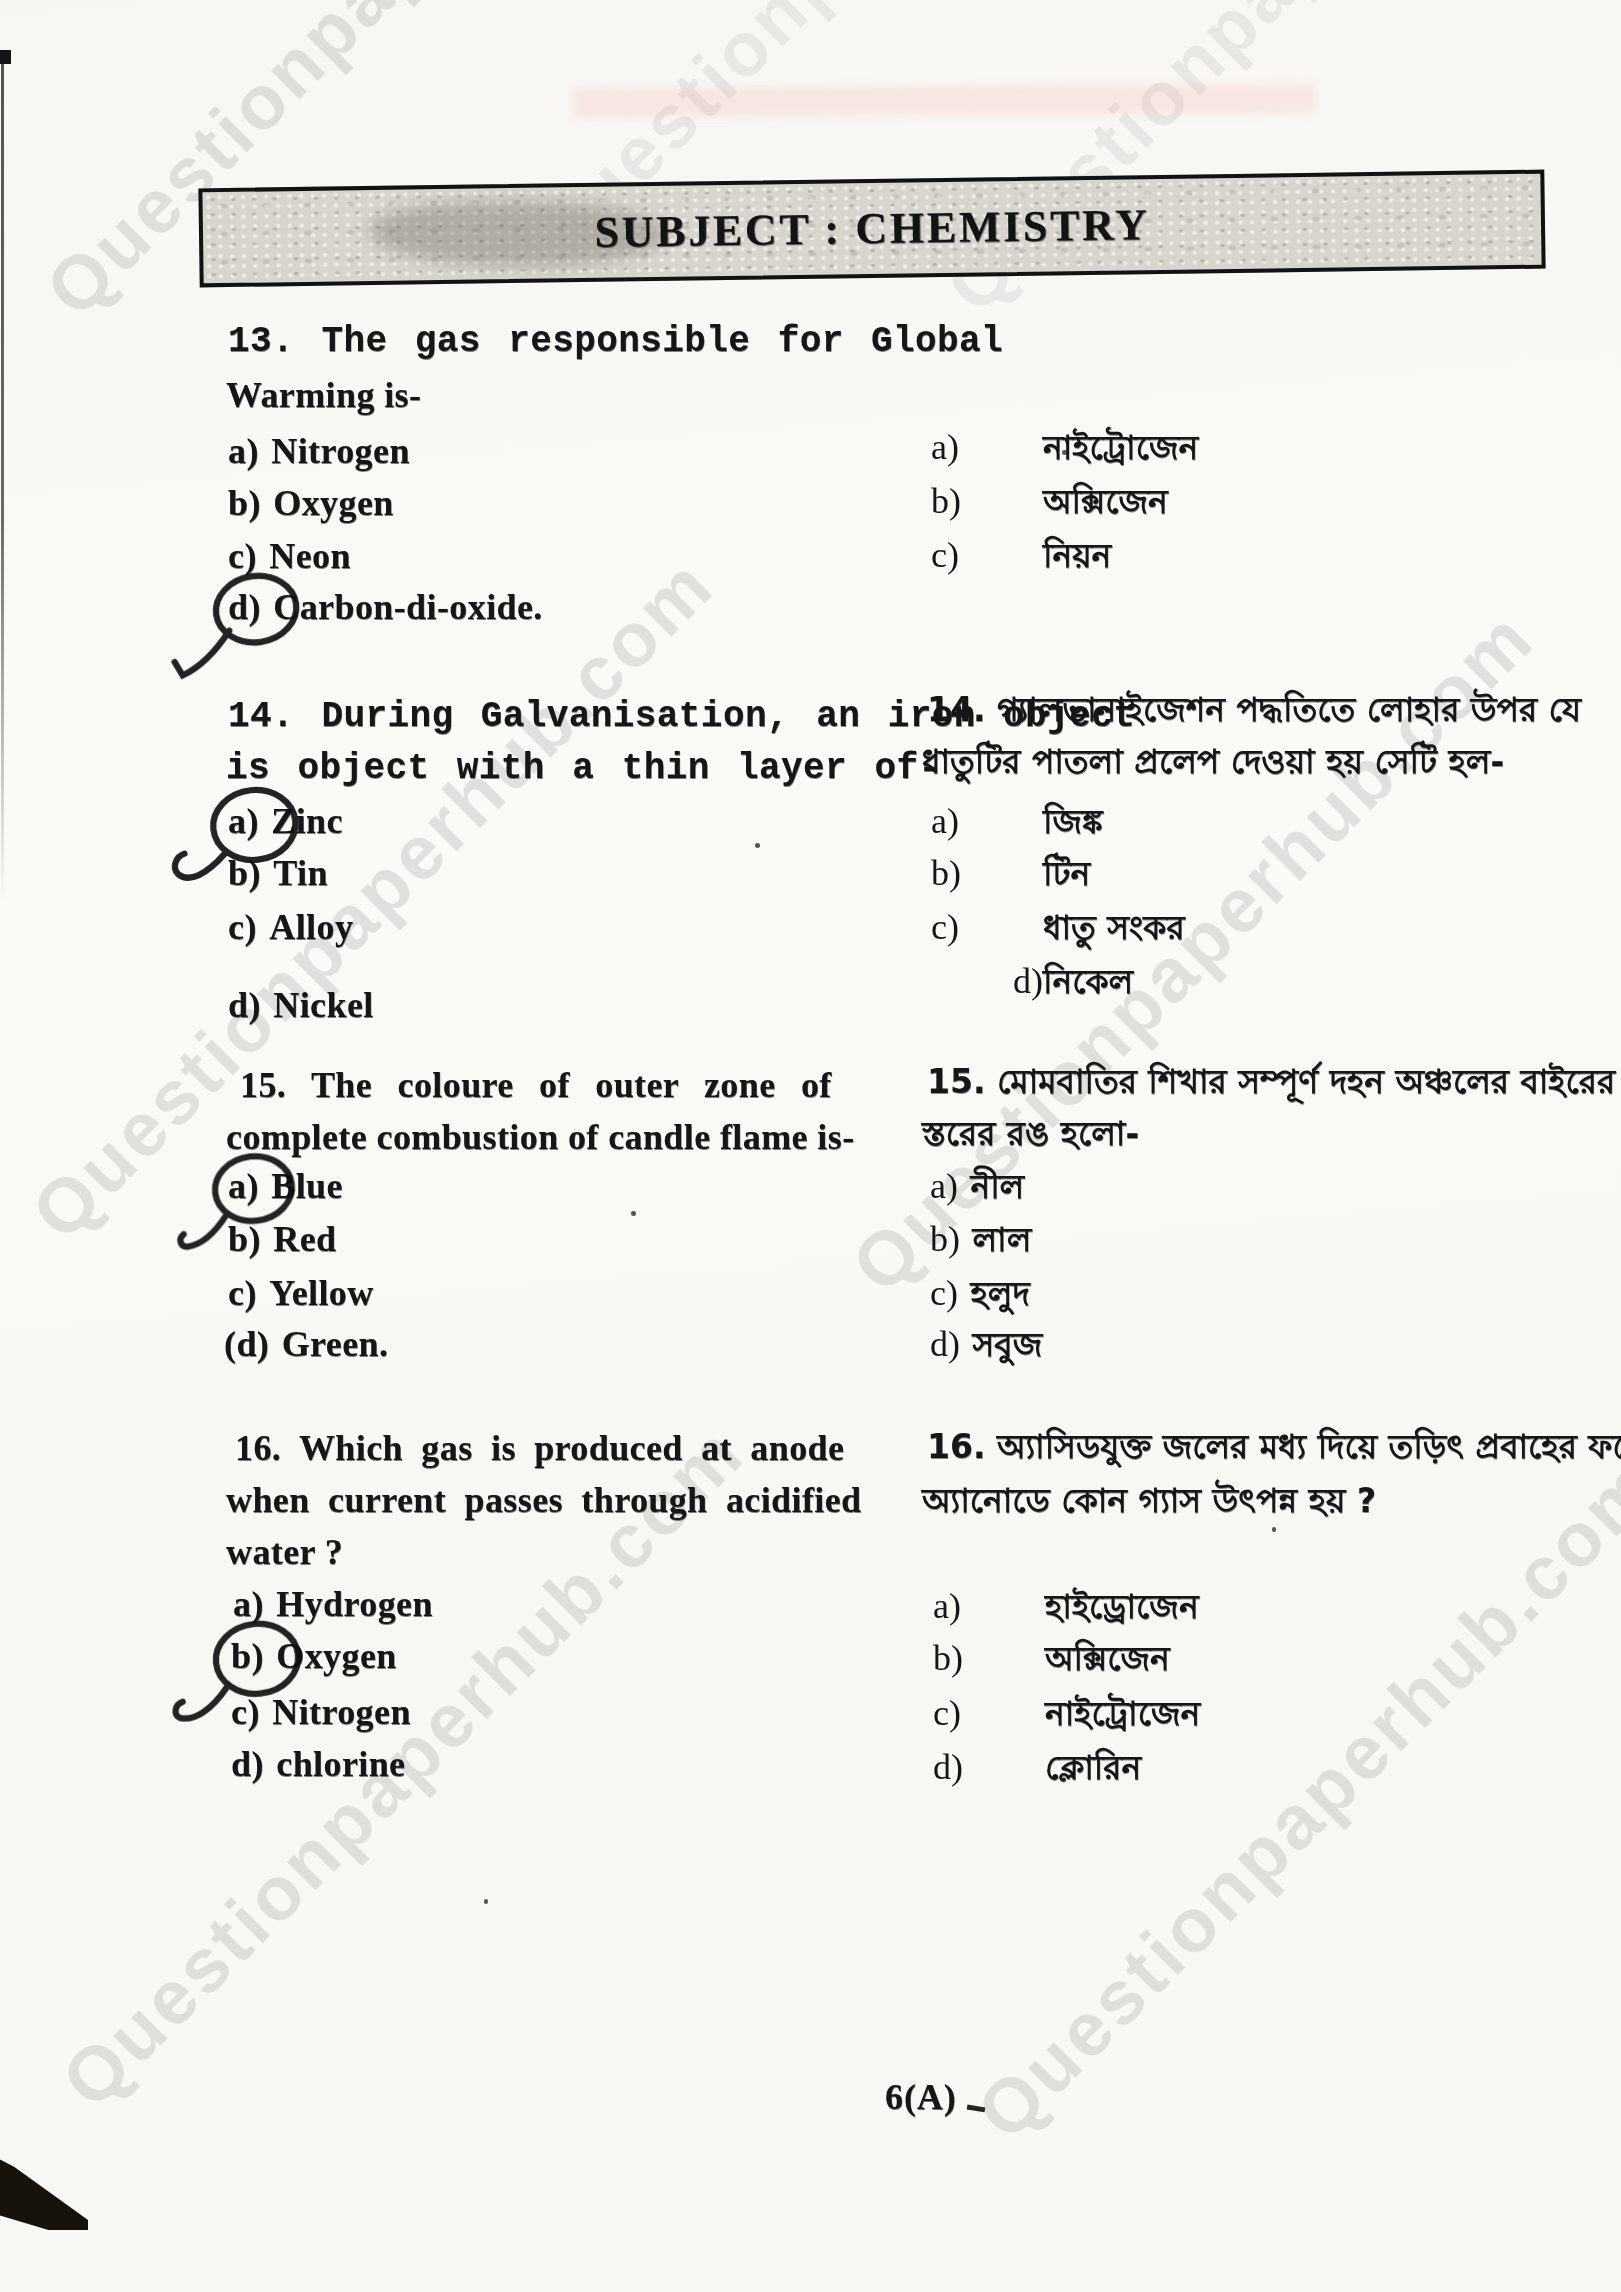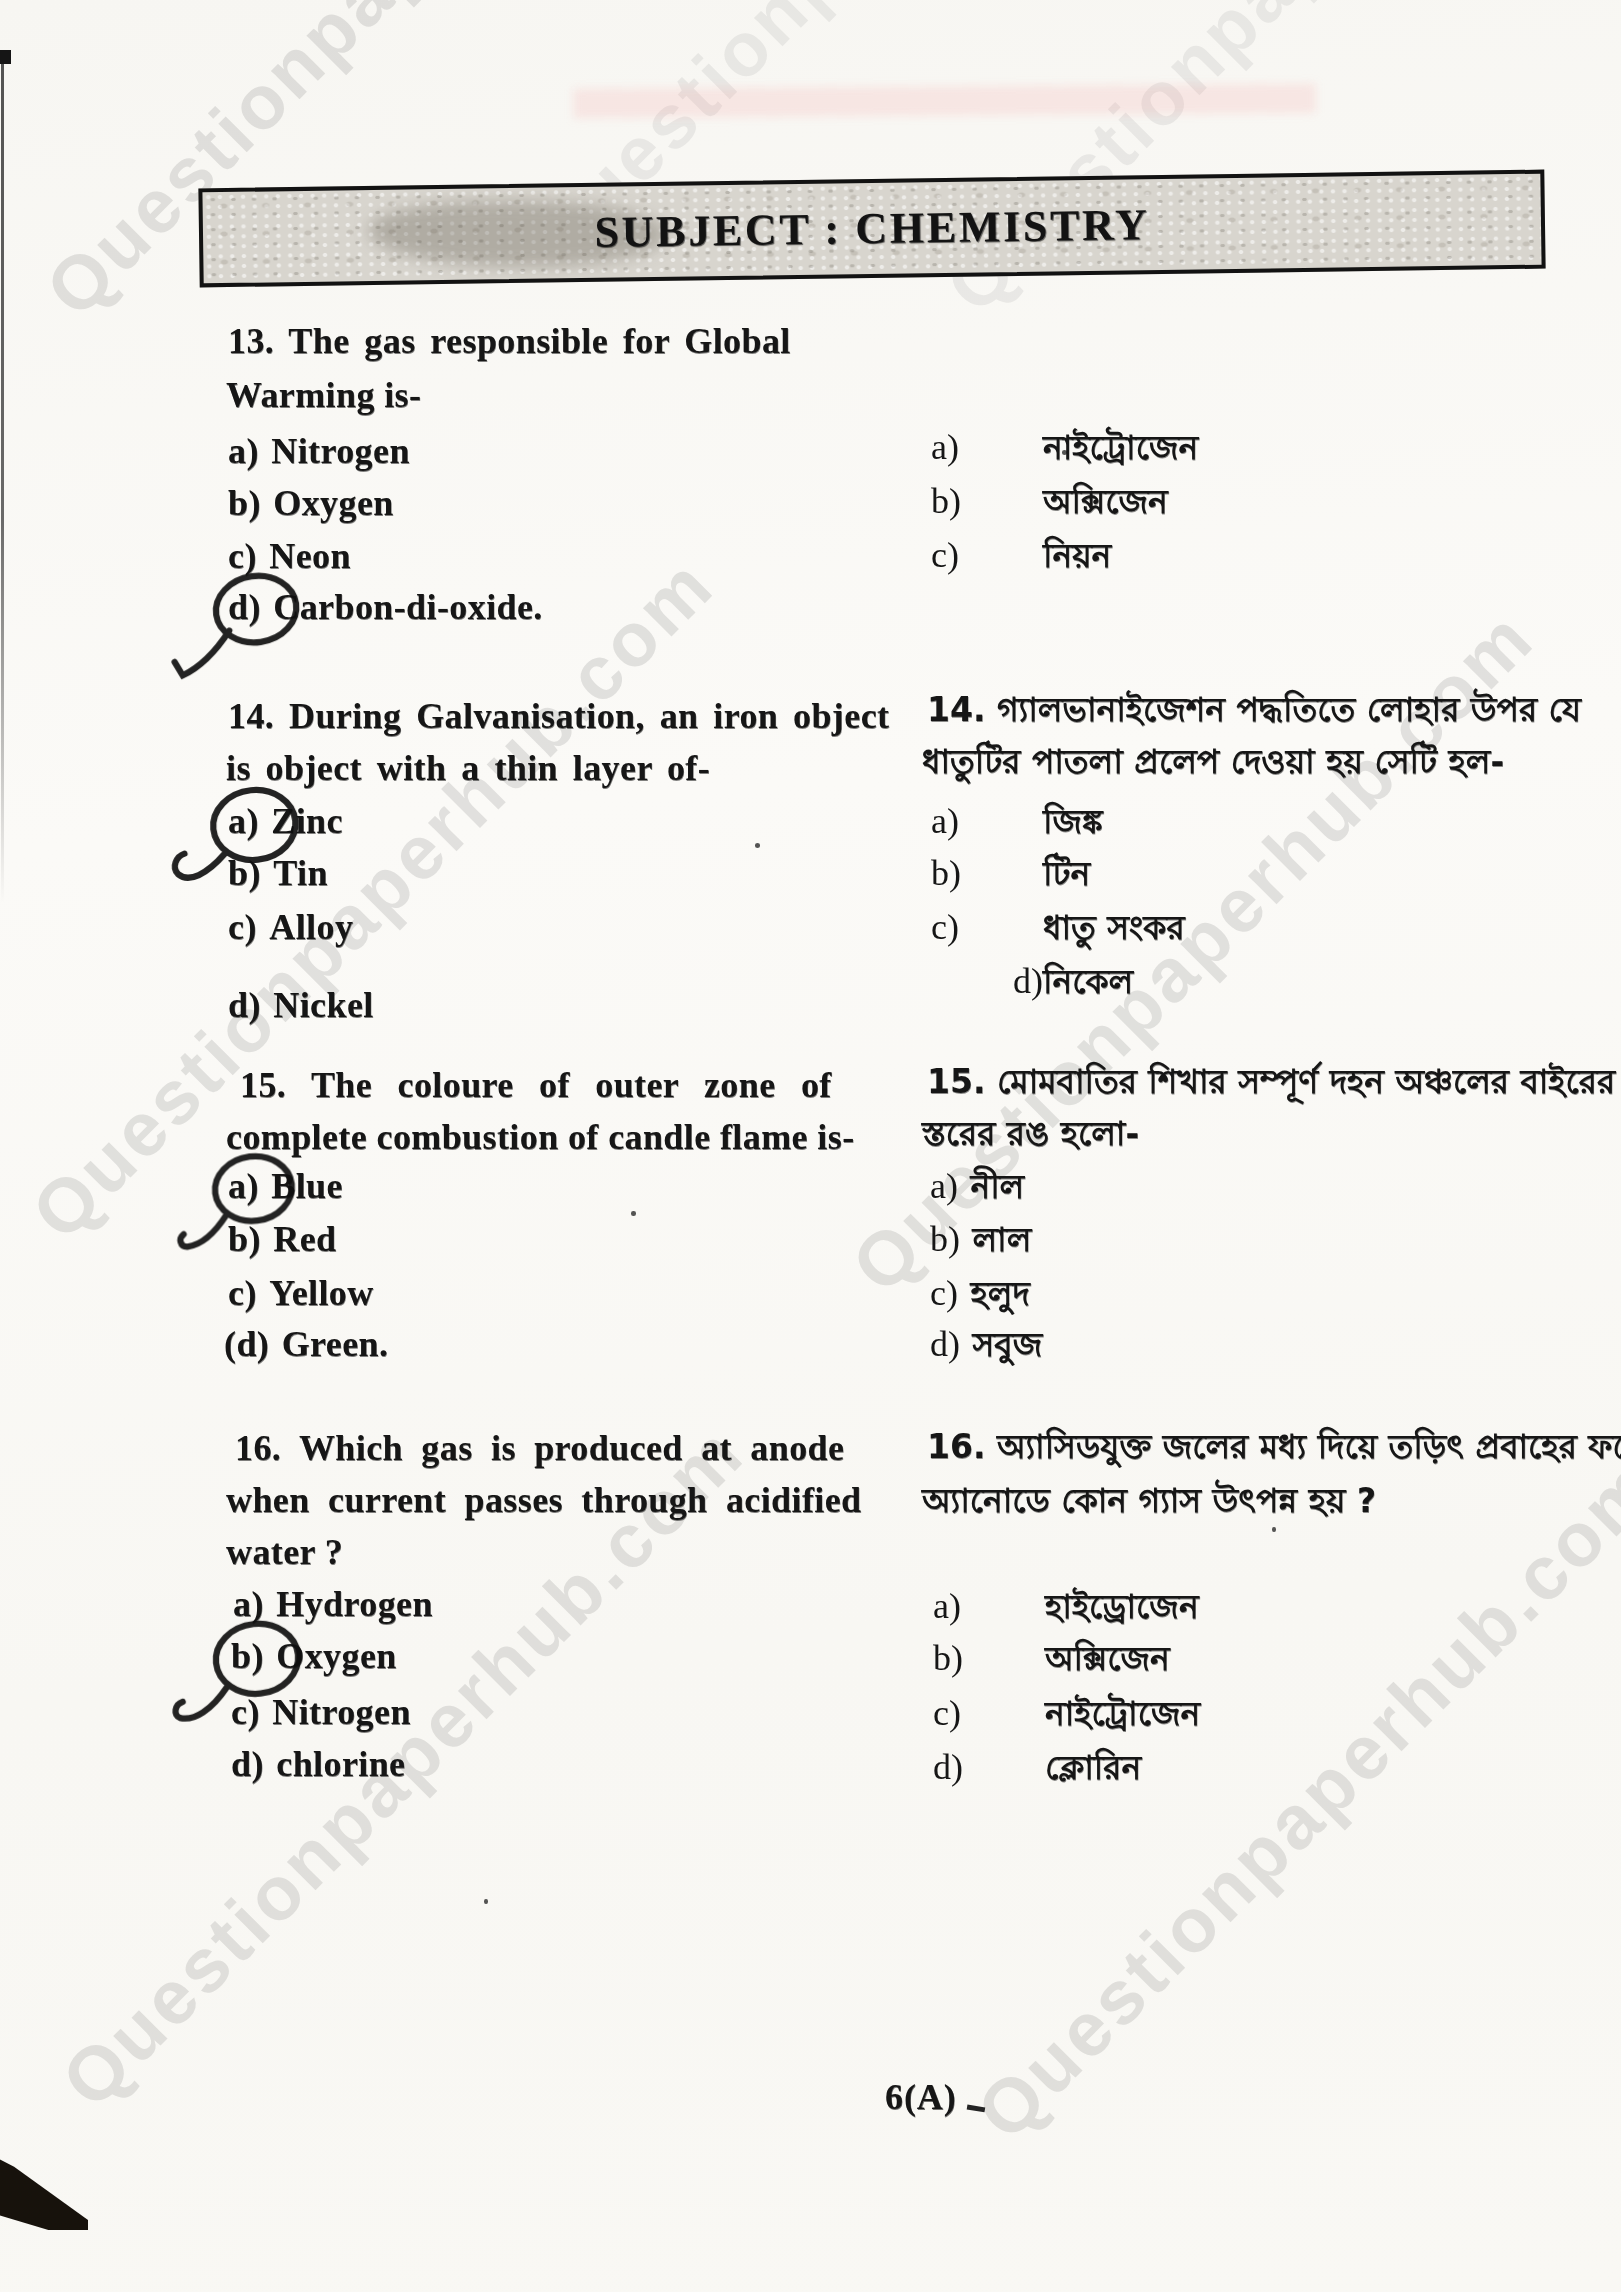--- a/index.html
+++ b/index.html
@@ -40,21 +40,21 @@
   .tl{position:absolute;white-space:nowrap;line-height:1.1;}
   .en{font-size:36px;font-weight:600;letter-spacing:0.4px;
       text-shadow:0.5px 0.5px 0.6px rgba(25,25,25,.55);}
   .bn{font-size:33px;font-weight:600;
       font-family:"DejaVu Sans","Liberation Sans",sans-serif;
       text-shadow:0.5px 0.5px 0.6px rgba(25,25,25,.5);}
   .bn-label{font-family:"Liberation Serif","DejaVu Serif",serif;font-size:36px;
       display:inline-block;}
   .gap-wide{display:inline-block;min-width:112px;}
   .opt-text{margin-left:12.5px;}
-  .ws6{word-spacing:5.4px;} .ws10{word-spacing:9px;} .ws18{word-spacing:16px;}
+  .ws6{word-spacing:5.4px;font-family:Liberation Mono, monospace;} .ws10{word-spacing:9px;} .ws18{word-spacing:16px;}
   
   .page-num{position:absolute;left:885px;top:2076px;font-size:36px;font-weight:700;
       letter-spacing:0.9px;text-shadow:0.6px 0.6px 0.5px rgba(20,20,20,.6);}
   
   .artifact{position:absolute;pointer-events:none;}
   .edge-line{left:0.9px;top:52px;width:3.6px;height:851px;
       background:linear-gradient(to bottom,#1c1c1c 0%,#3a3a3a 55%,rgba(60,60,60,0) 100%);
       opacity:.75;}
   .edge-nub{left:0;top:50px;width:10.7px;height:14.3px;background:#151515;}
   .corner-blob{left:0;top:2158px;width:88px;height:72px;background:#17120c;

